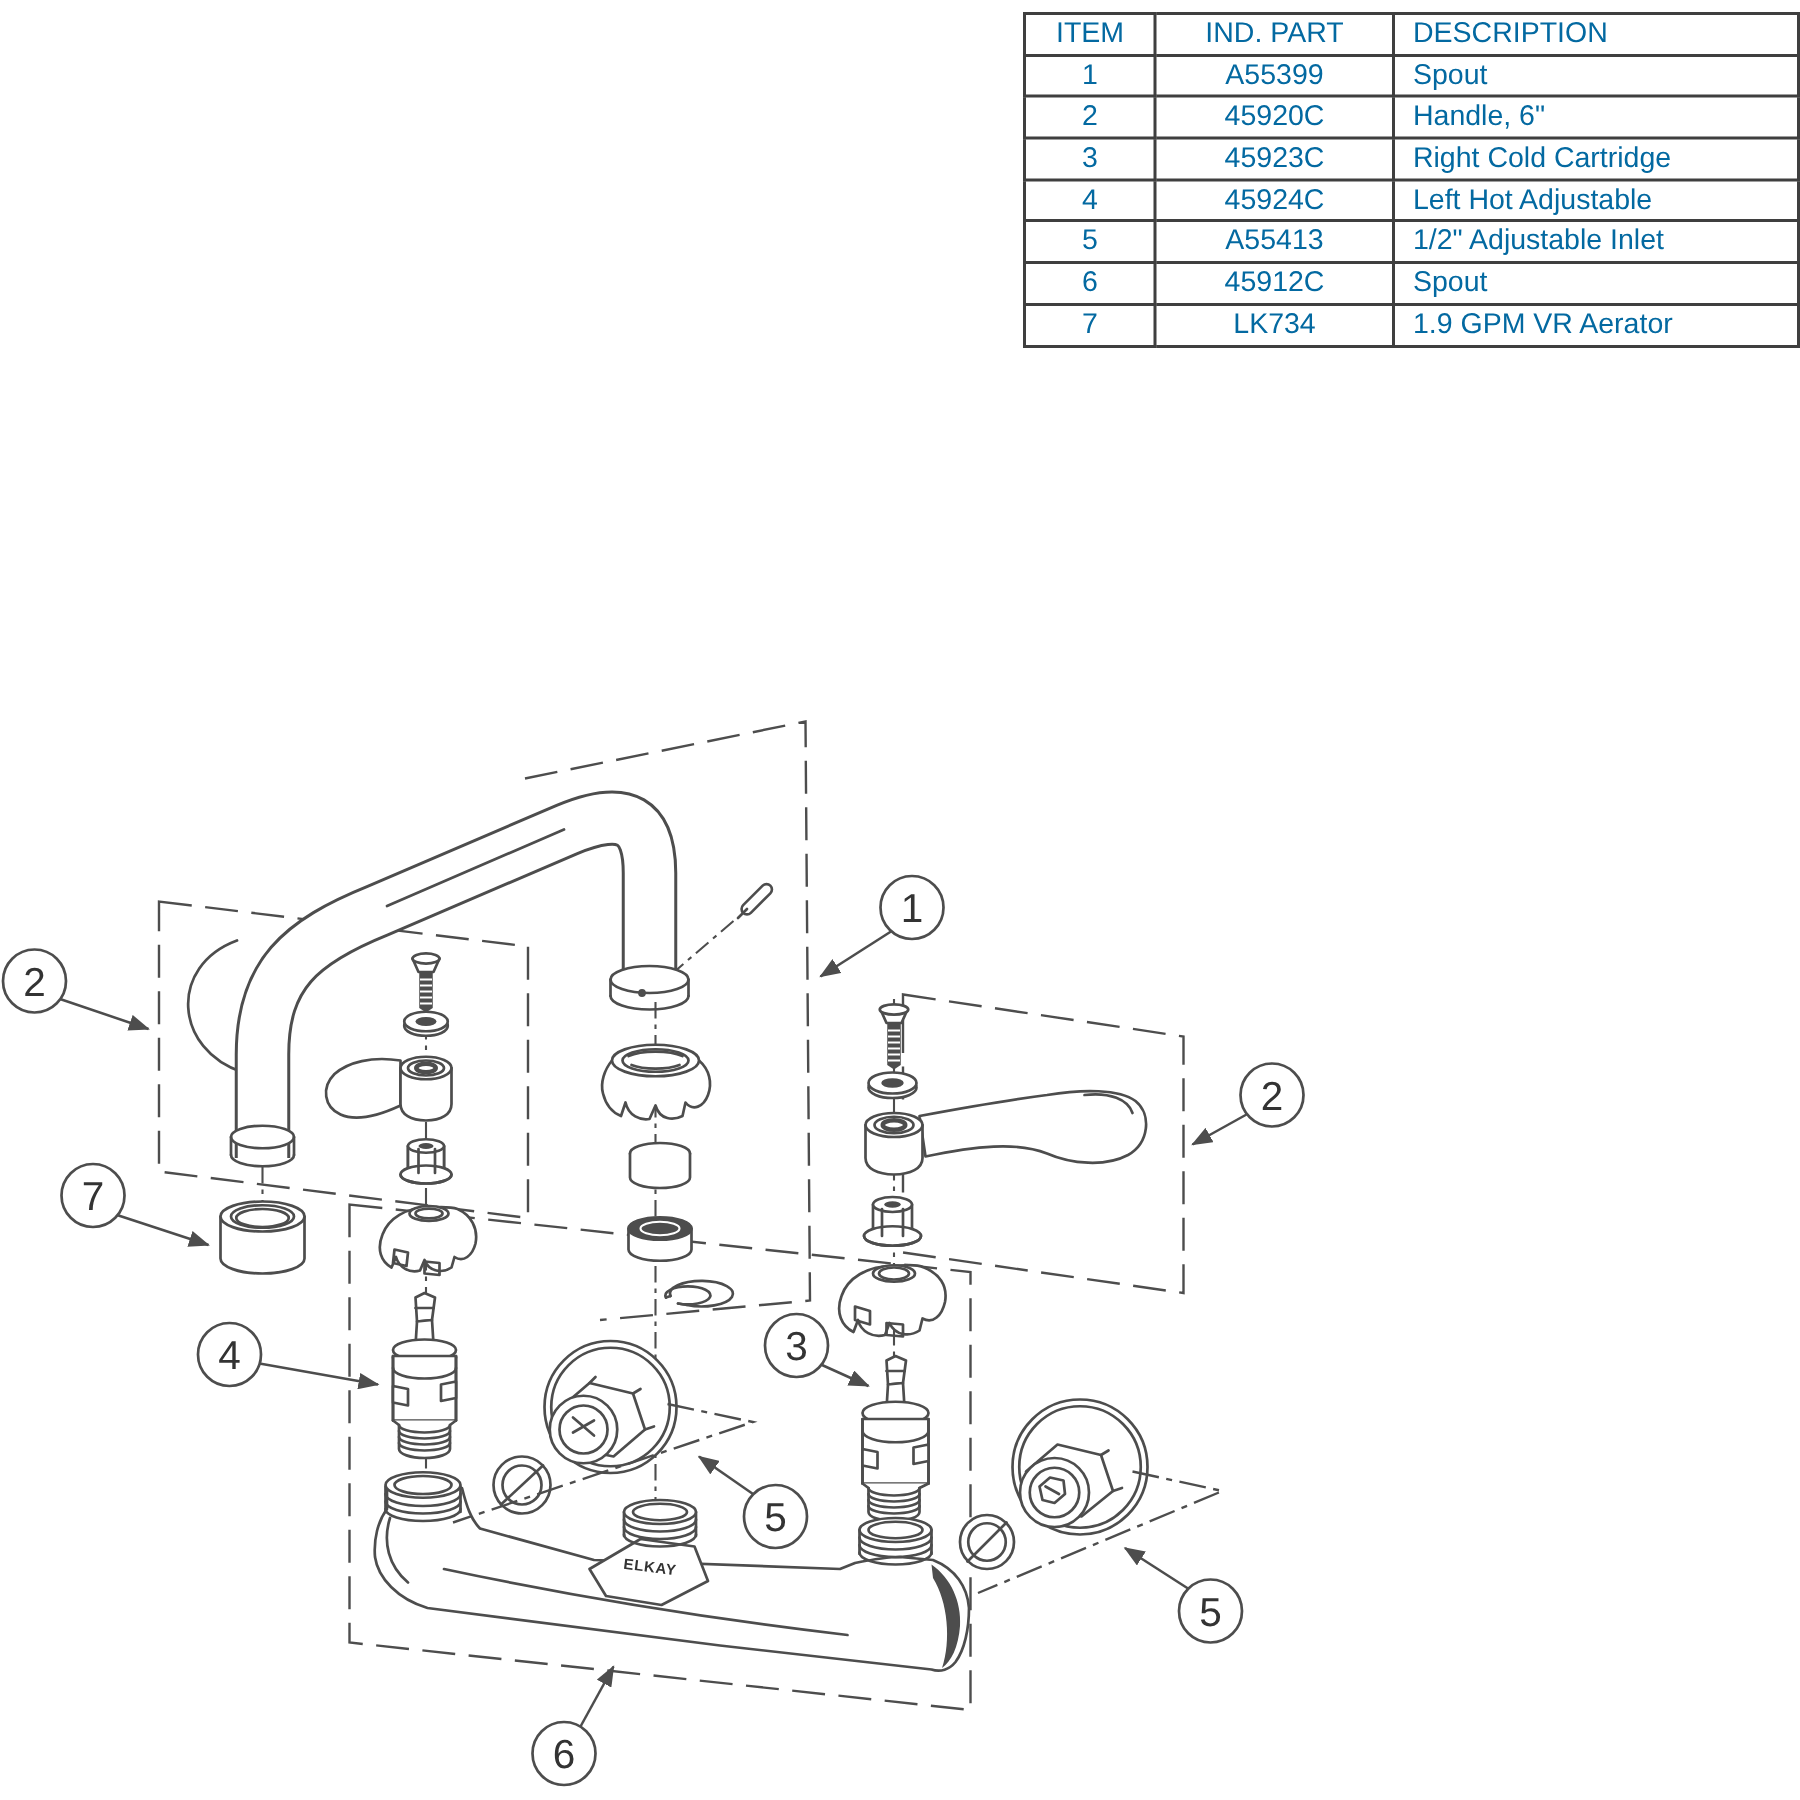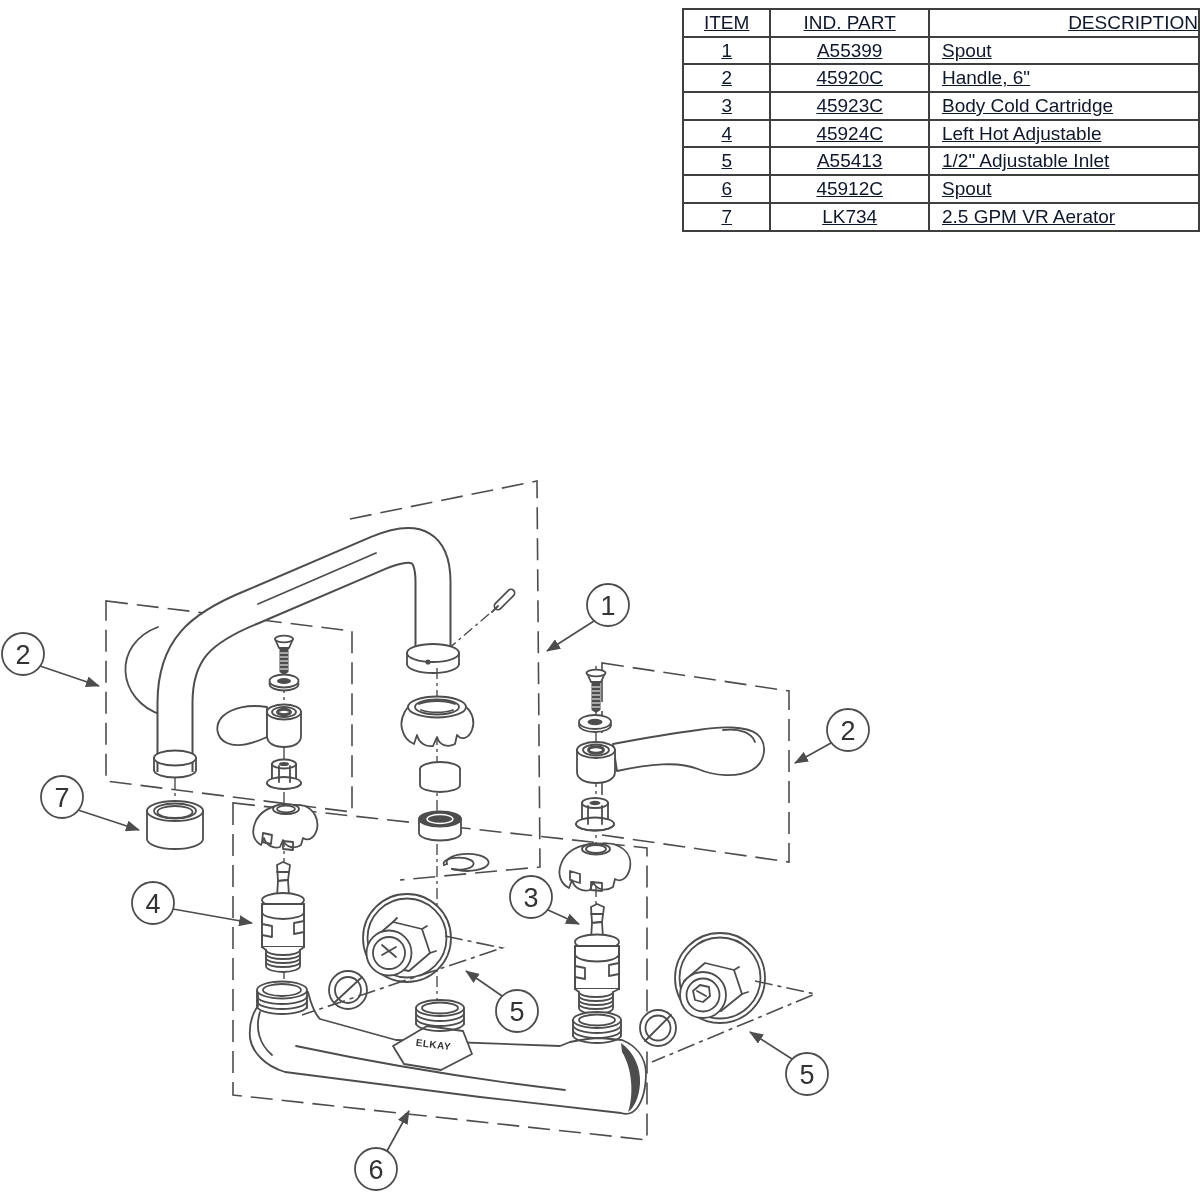--- a/index.html
+++ b/index.html
@@ -1,20 +1,20 @@
 <!DOCTYPE html>
 <html><head>
 <meta charset="utf-8">
 <style>
   html,body{margin:0;padding:0;background:#ffffff;}
   .stage{position:relative;width:1200px;height:1200px;background:#fff;overflow:hidden;
          font-family:"Liberation Sans",sans-serif;}
   
   .parts-table{position:absolute;left:682px;top:8px;border-collapse:collapse;
-               table-layout:fixed;color:#0f172a;text-decoration:underline;}
+               table-layout:fixed;color:#0369a1;}
   .parts-table th,.parts-table td{border:2px solid #3f3f3f;font-size:19px;font-weight:400;
                height:25.7px;padding:0;vertical-align:middle;background:#fff;}
   .parts-table th{text-align:center;}
   .col-item{width:86px;text-align:center;}
   .col-part{width:158px;text-align:center;border-radius:11px;}
   .col-desc{width:258px;text-align:left;padding-left:12px !important;}
   td.col-desc{padding-left:12px;}
   
   svg{position:absolute;left:0;top:0;}
   .ln{stroke:#4d4d4d;stroke-width:1.8;fill:none;stroke-linecap:round;stroke-linejoin:round;}
@@ -314,55 +314,55 @@
         <text x="62" y="797" dy="0.36em">7</text>
       </g>
     </g>
   </svg>
 
   <table class="parts-table">
     <thead>
       <tr>
         <th class="col-item">ITEM</th>
         <th class="col-part">IND. PART</th>
-        <th class="col-desc" style="text-align:right;padding-left:0">DESCRIPTION</th>
+        <th class="col-desc" style="text-align:left;padding-left:0">DESCRIPTION</th>
       </tr>
     </thead>
     <tbody>
       <tr>
         <td class="col-item">1</td>
         <td class="col-part">A55399</td>
         <td class="col-desc">Spout</td>
       </tr>
       <tr>
         <td class="col-item">2</td>
         <td class="col-part">45920C</td>
         <td class="col-desc">Handle, 6"</td>
       </tr>
       <tr>
         <td class="col-item">3</td>
         <td class="col-part">45923C</td>
-        <td class="col-desc">Body Cold Cartridge</td>
+        <td class="col-desc">Right Cold Cartridge</td>
       </tr>
       <tr>
         <td class="col-item">4</td>
         <td class="col-part">45924C</td>
         <td class="col-desc">Left Hot Adjustable</td>
       </tr>
       <tr>
         <td class="col-item">5</td>
         <td class="col-part">A55413</td>
         <td class="col-desc">1/2" Adjustable Inlet</td>
       </tr>
       <tr>
         <td class="col-item">6</td>
         <td class="col-part">45912C</td>
         <td class="col-desc">Spout</td>
       </tr>
       <tr>
         <td class="col-item">7</td>
         <td class="col-part">LK734</td>
-        <td class="col-desc">2.5 GPM VR Aerator</td>
+        <td class="col-desc">1.9 GPM VR Aerator</td>
       </tr>
     </tbody>
   </table>
 
 </div>
 
 </body></html>

